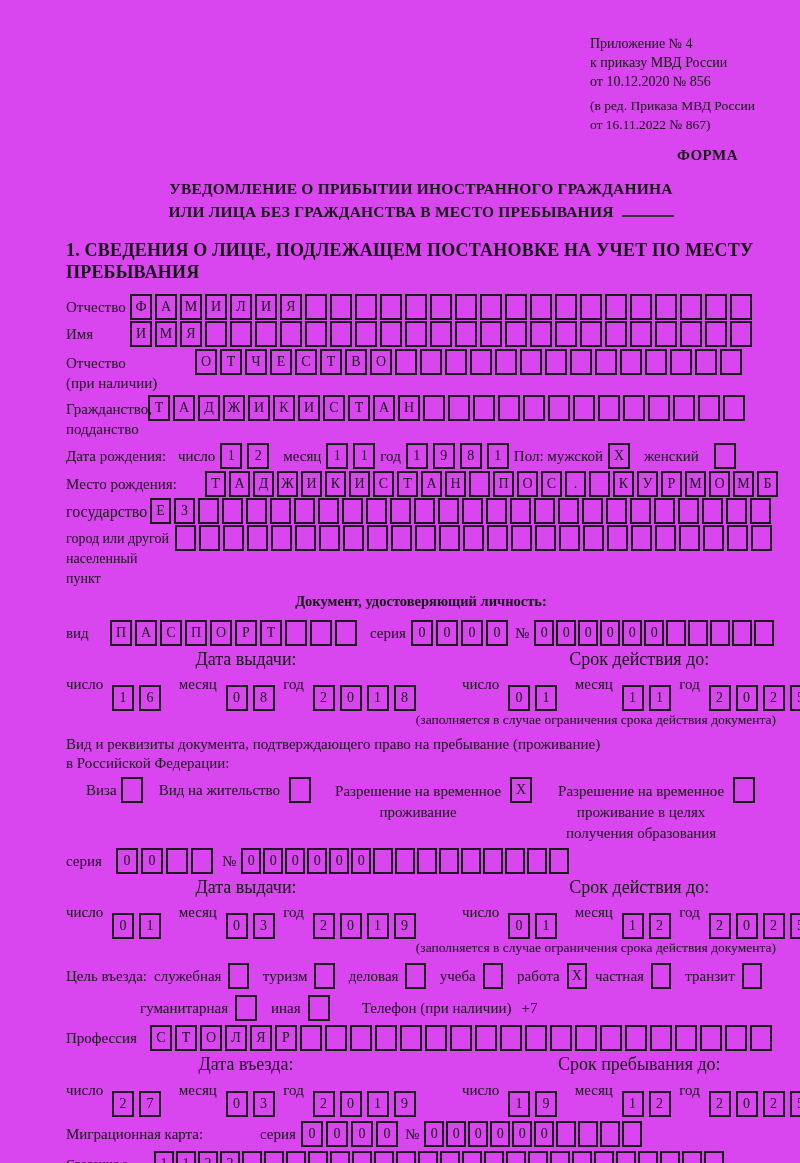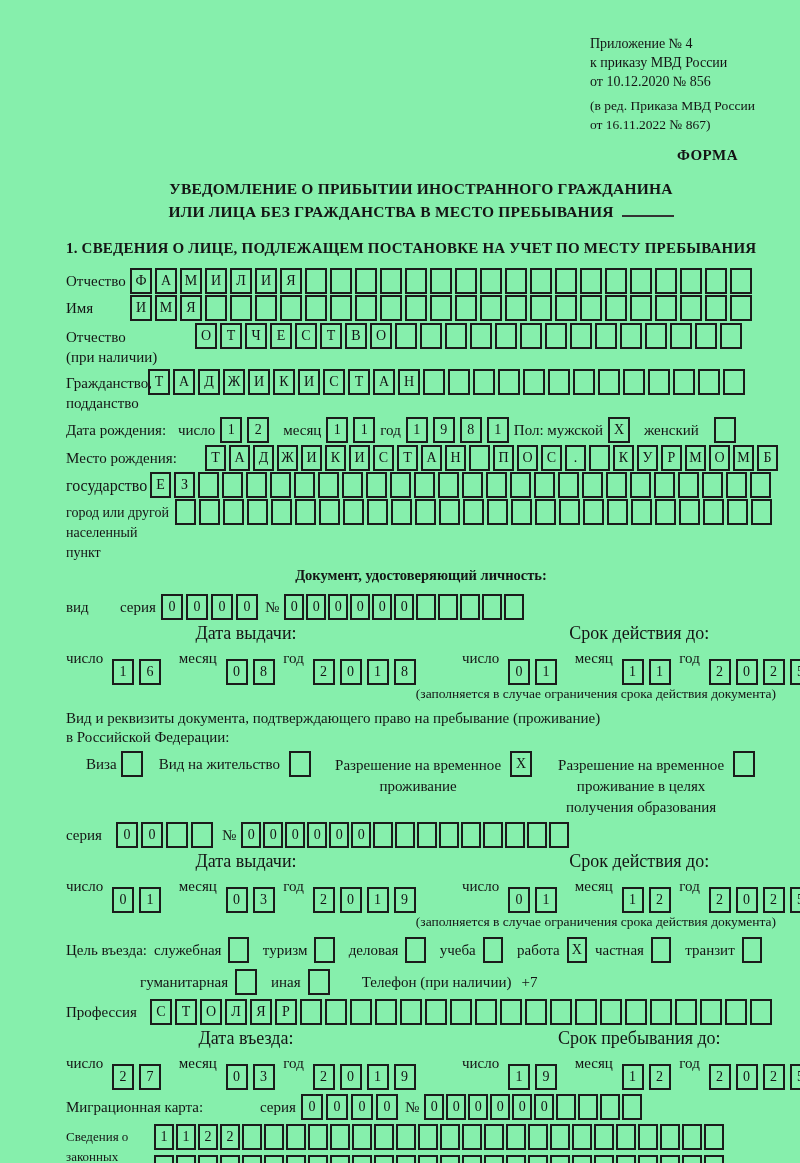--- a/index.html
+++ b/index.html
@@ -1,30 +1,30 @@
 <!DOCTYPE html>
 <html><head>
 <meta charset="utf-8">
 <style>
   html,body{margin:0;padding:0;background:#e8e8e8;}
   .page{
     width:800px;height:1163px;box-sizing:border-box;
-    margin:0 auto;background:#86efac;color:#141414;
+    margin:0 auto;background:#d946ef;color:#141414;
     padding:34px 24px 0 66px;
     font-family:"Liberation Serif","DejaVu Serif",serif;
     font-size:15px;line-height:1.25;overflow:hidden;position:relative;
   }
   
   .appendix{margin-left:auto;width:186px;font-size:14px;line-height:19px;}
   .appendix .rev{font-size:13.5px;}
   .appendix .gap{height:5px;}
   .forma{font-weight:bold;text-align:right;padding-right:38px;margin-top:12px;font-size:15px;letter-spacing:.5px;}
   .title{font-weight:bold;text-align:center;margin-top:12px;font-size:15.5px;line-height:23px;letter-spacing:.2px;}
   .title-underline{display:inline-block;width:52px;border-bottom:2px solid #333;height:14px;margin-left:8px;}
-  .sec-heading{font-weight:bold;margin-top:16px;font-size:15px;letter-spacing:.2px;}
+  .sec-heading{font-weight:bold;margin-top:16px;font-size:18px;letter-spacing:.2px;}
   
   .cells{display:inline-block;white-space:nowrap;font-size:0;}
   .cell{
     display:inline-block;box-sizing:border-box;width:22px;height:26px;
     border:2px solid #1b1b1b;margin-right:3px;text-align:center;
     line-height:22px;font-size:14px;vertical-align:top;
     font-family:"Liberation Serif","DejaVu Serif",serif;
   }
   .cells-sm .cell{width:21px;margin-right:3px;}
   .cells-xs .cell{width:20px;margin-right:2px;}
@@ -149,20 +149,21 @@
         <span>населенный пункт</span>
       </span>
       <span class="cells cells-sm"><span class="cell"></span><span class="cell"></span><span class="cell"></span><span class="cell"></span><span class="cell"></span><span class="cell"></span><span class="cell"></span><span class="cell"></span><span class="cell"></span><span class="cell"></span><span class="cell"></span><span class="cell"></span><span class="cell"></span><span class="cell"></span><span class="cell"></span><span class="cell"></span><span class="cell"></span><span class="cell"></span><span class="cell"></span><span class="cell"></span><span class="cell"></span><span class="cell"></span><span class="cell"></span><span class="cell"></span><span class="cell"></span></span>
     </div>
   </div>
 
   <div class="doc-heading">Документ, удостоверяющий личность:</div>
 
   <div class="row">
     <span class="rlbl" style="width:44px">вид</span>
+    <span class="cells"><span class="cell">П</span><span class="cell">А</span><span class="cell">С</span><span class="cell">П</span><span class="cell">О</span><span class="cell">Р</span><span class="cell">Т</span><span class="cell"></span><span class="cell"></span><span class="cell"></span></span>
     <span class="dlbl" style="margin-left:10px">серия</span>
     <span class="cells"><span class="cell">0</span><span class="cell">0</span><span class="cell">0</span><span class="cell">0</span></span>
     <span class="dlbl" style="margin-left:4px">№</span>
     <span class="cells cells-xs"><span class="cell">0</span><span class="cell">0</span><span class="cell">0</span><span class="cell">0</span><span class="cell">0</span><span class="cell">0</span><span class="cell"></span><span class="cell"></span><span class="cell"></span><span class="cell"></span><span class="cell"></span></span>
   </div>
 
   <div class="date-cols">
     <div class="date-col-left">
       <div class="date-heading">Дата выдачи:</div>
       <div class="date-line">

